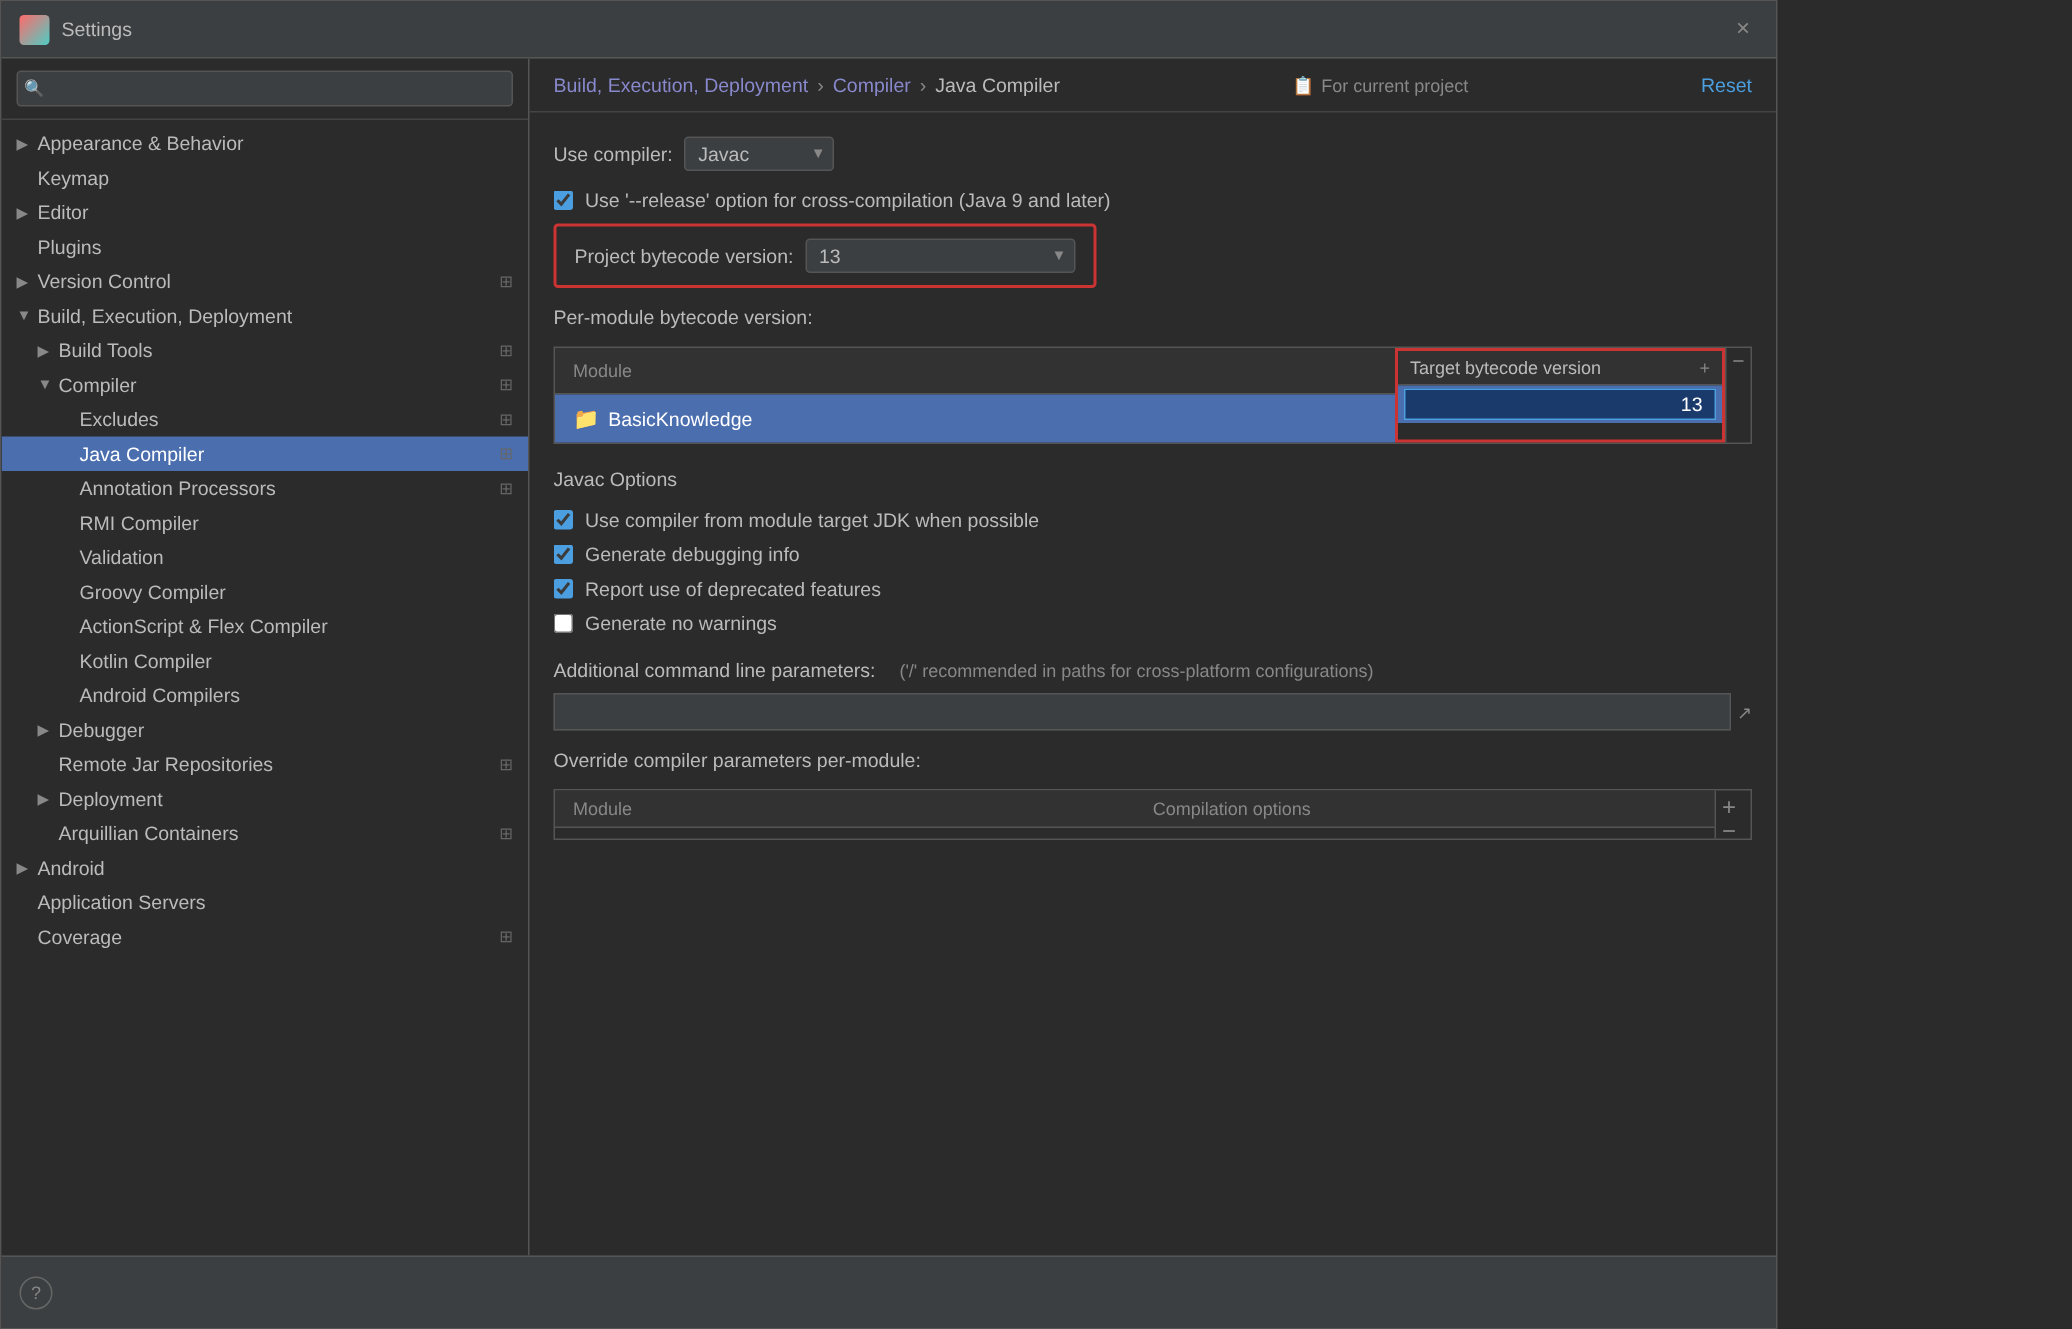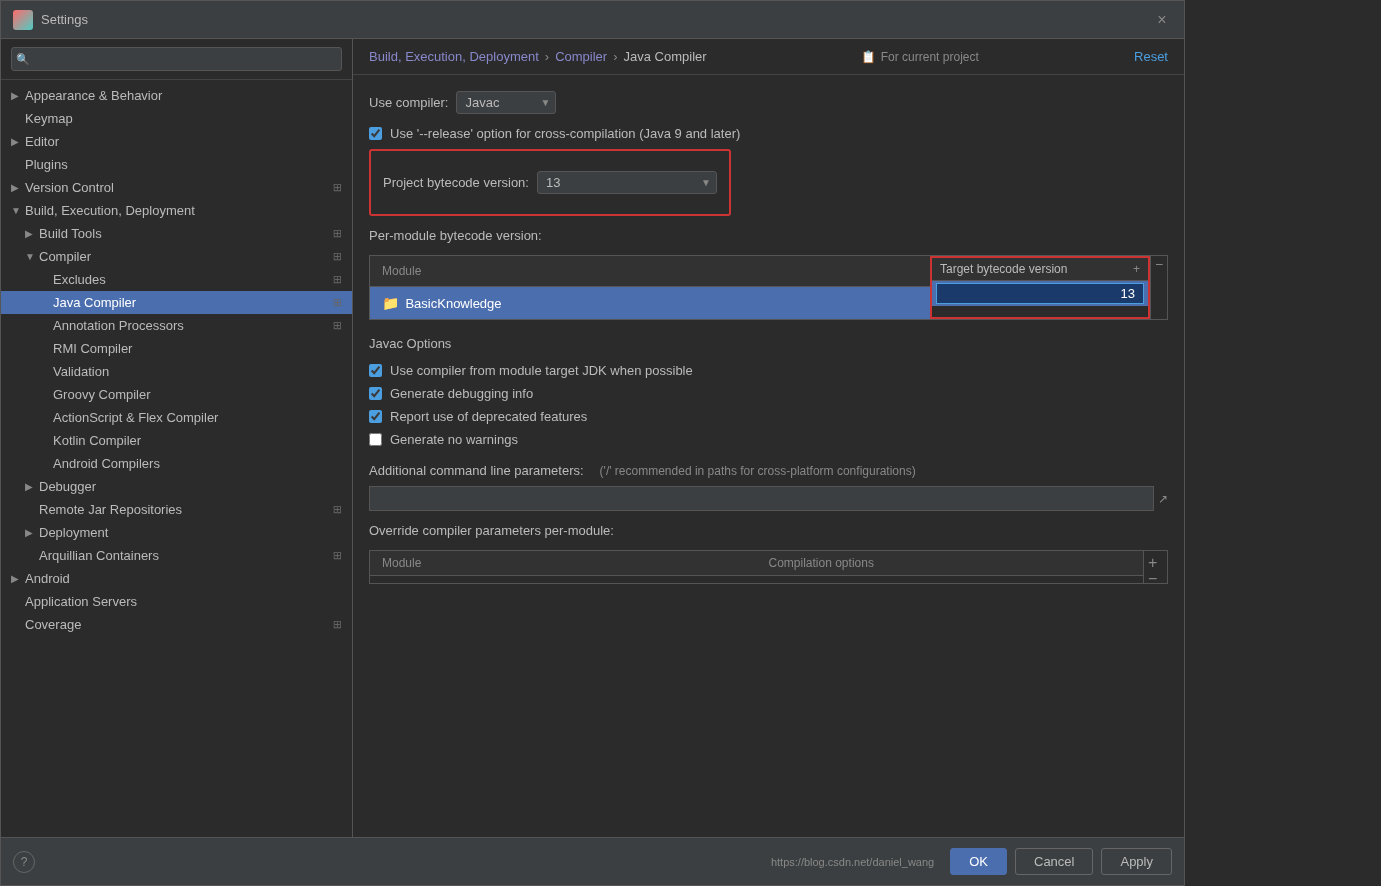--- a/index.html
+++ b/index.html
@@ -246,21 +246,21 @@
     }
 
     .checkbox-row input[type=checkbox] {
       margin-right: 8px;
       accent-color: #4b9edf;
     }
 
     .version-section {
       border: 2px solid #cc3333;
       border-radius: 3px;
-      padding: 20px 12px;
+      padding: 8px 12px;
       margin-bottom: 12px;
       display: flex;
       align-items: center;
       width: fit-content;
     }
 
     .version-label {
       color: #bbbbbb;
       margin-right: 8px;
     }
@@ -744,20 +744,14 @@
               <button class="side-btn" style="padding: 4px; font-size: 16px;">−</button>
             </div>
           </div>
         </div>
       </div>
     </div>
   </div>
 
   <div class="bottom-bar">
     <div class="help-btn">?</div>
-    <div class="bottom-right">
-      <span class="blog-url">https://blog.csdn.net/daniel_wang</span>
-      <button class="dialog-btn primary">OK</button>
-      <button class="dialog-btn">Cancel</button>
-      <button class="dialog-btn">Apply</button>
-    </div>
   </div>
 </div>
 
 </body></html>

